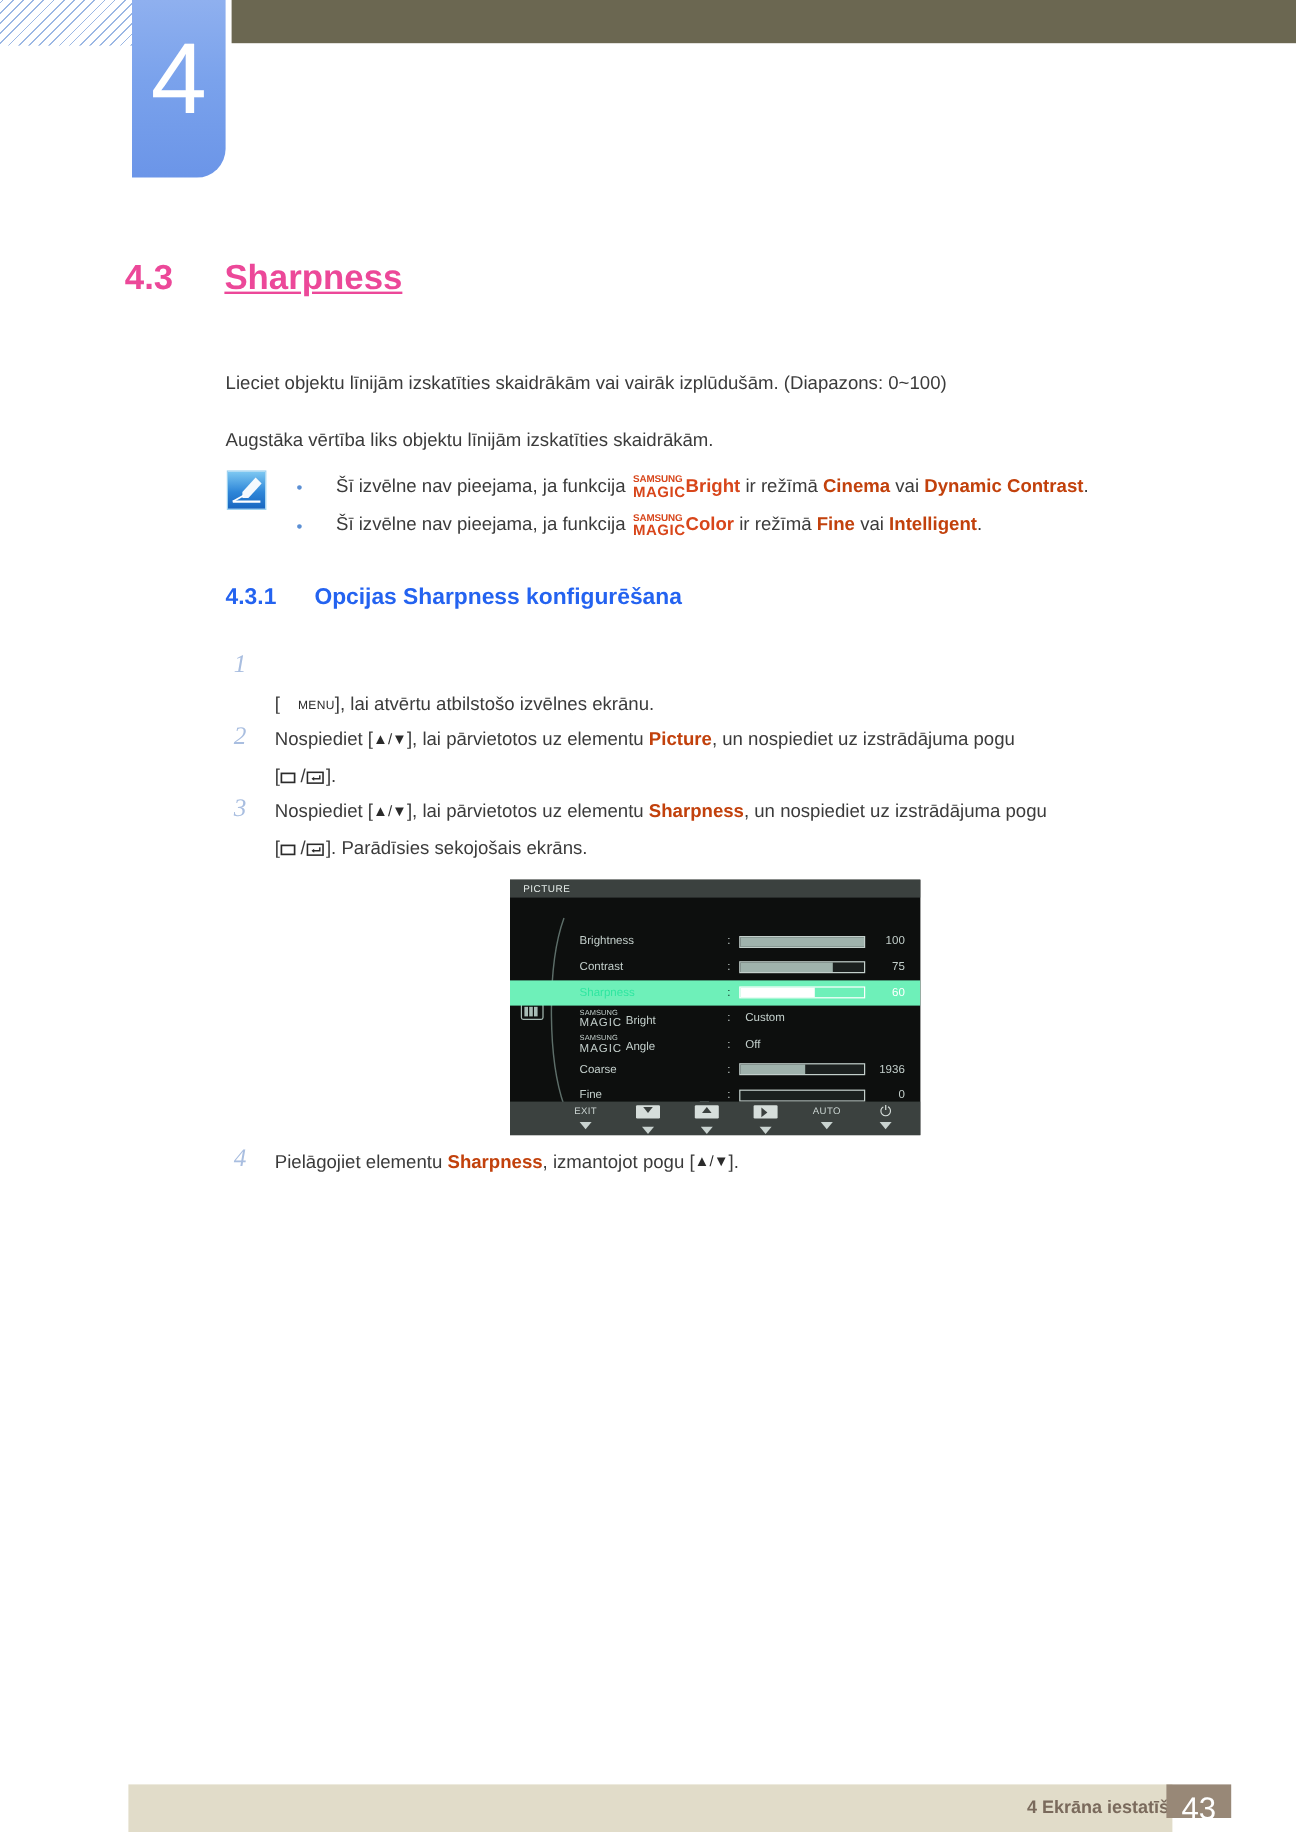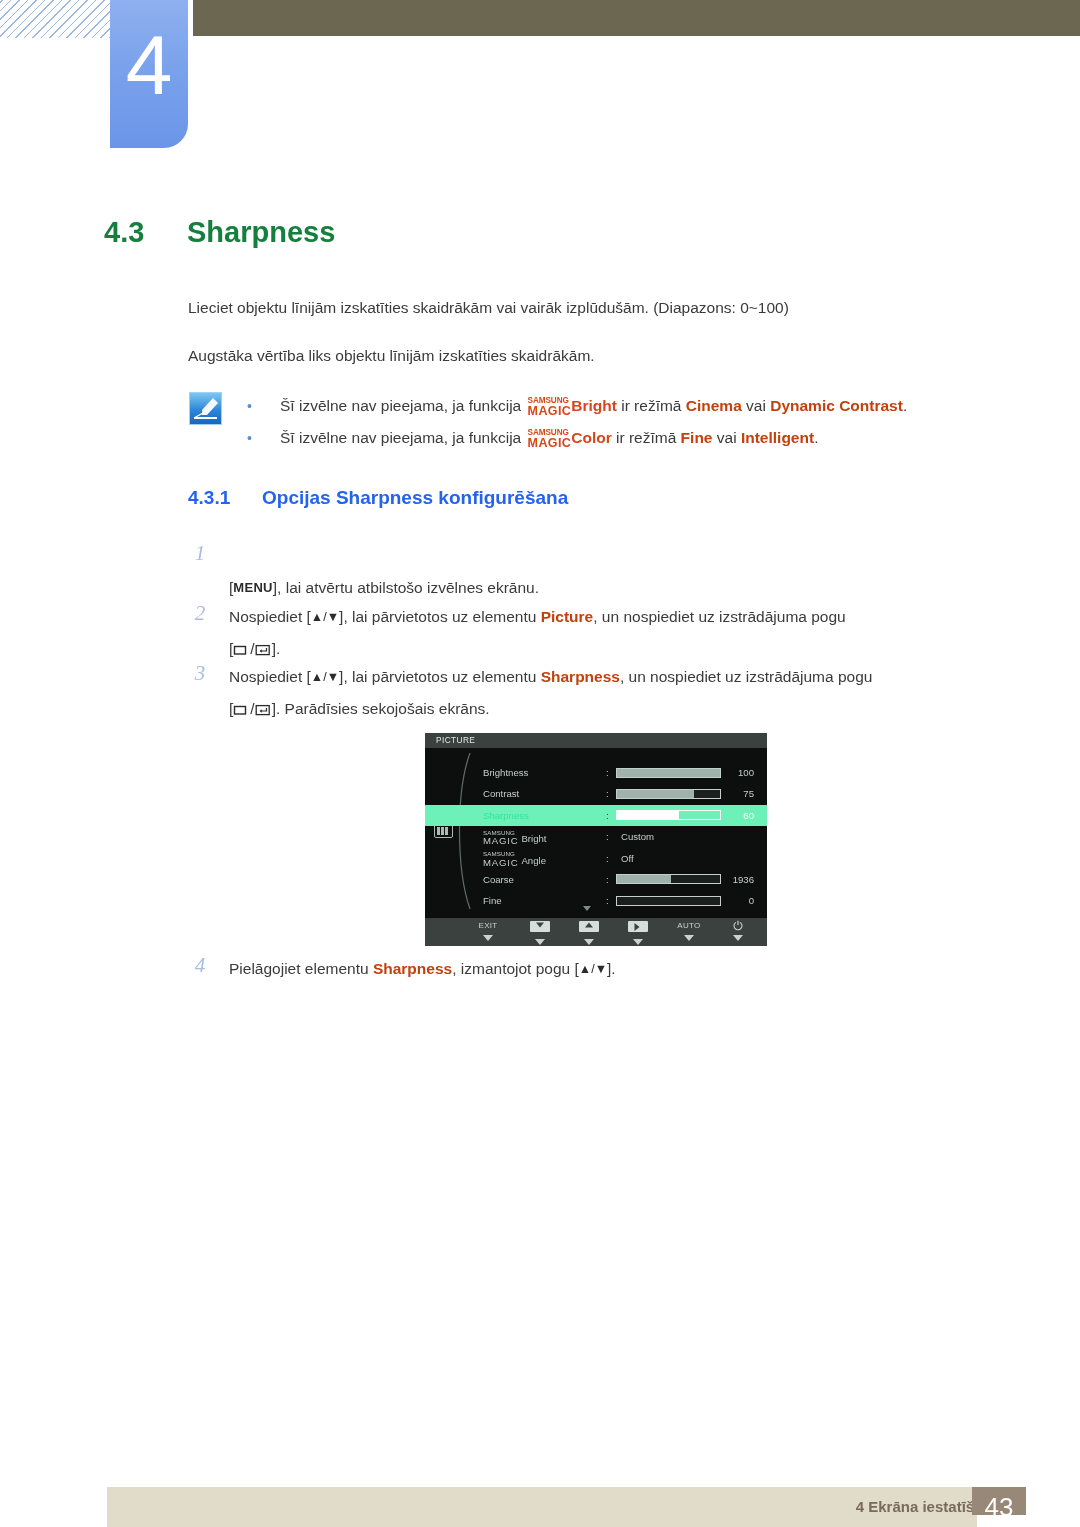--- a/index.html
+++ b/index.html
@@ -65,35 +65,37 @@
     font-size: 35px;
     font-weight: bold;
     letter-spacing: -0.2px;
     white-space: nowrap;
   }
 
   
   .sec-head {
     position: absolute;
     left: 104px; top: 216px;
-    color: #15803d;
+    color: #ec4899;
     font-size: 29px;
     font-weight: bold;
     white-space: nowrap;
+    text-decoration: underline;
   }
   .sec-head .num { display: inline-block; width: 83px; }
 
   
   .para {
     position: absolute;
     left: 188px;
     color: #3b3b3b;
     font-size: 15.5px;
     line-height: 21px;
     white-space: nowrap;
+    margin-top: 12px;
   }
   #para1 { top: 297px; }
   #para2 { top: 345px; }
 
   
   .note-icon {
     position: absolute;
     left: 189px; top: 392px;
     width: 33px; height: 33px;
     background: linear-gradient(180deg, #7dc8f2 0%, #2e86d8 55%, #1866c0 100%);
@@ -170,25 +172,26 @@
     font-size: 15.5px;
     line-height: 31px;
   }
   #step1 { top: 541px; }
   #step2 { top: 601px; }
   #step3 { top: 661px; }
   #step4 { top: 953px; }
 
   .kbd-menu {
     display: inline-block;
-    font-size: 13px;
-    font-weight: bold;
+    font-size: 10px;
+    font-weight: normal;
     letter-spacing: 0.3px;
     color: #2b2b2b;
     vertical-align: 1px;
+    padding-left: 15px;
   }
   .arrow-g { font-size: 12.5px; color:#2b2b2b; vertical-align: 1px;}
 
   .icn {
     display: inline-block;
     vertical-align: -2px;
     width: 17px; height: 13px;
   }
 
   
@@ -208,21 +211,21 @@
     background: #3b413f;
     color: #e4ebe8;
     font-size: 8.3px;
     line-height: 15px;
     padding-left: 11px;
     box-sizing: border-box;
     letter-spacing: 0.4px;
   }
   .osd-body {
     position: absolute;
-    left: 0; top: 15px;
+    left: 0; top: 27px;
     width: 342px; height: 124px;
   }
   .osd-side-icon {
     position: absolute;
     left: 9px; top: 76px;
     width: 19px; height: 14px;
     border: 1.5px solid #a8bdb6;
     border-radius: 2px;
     box-sizing: border-box;
     background: #0d0f0e;

